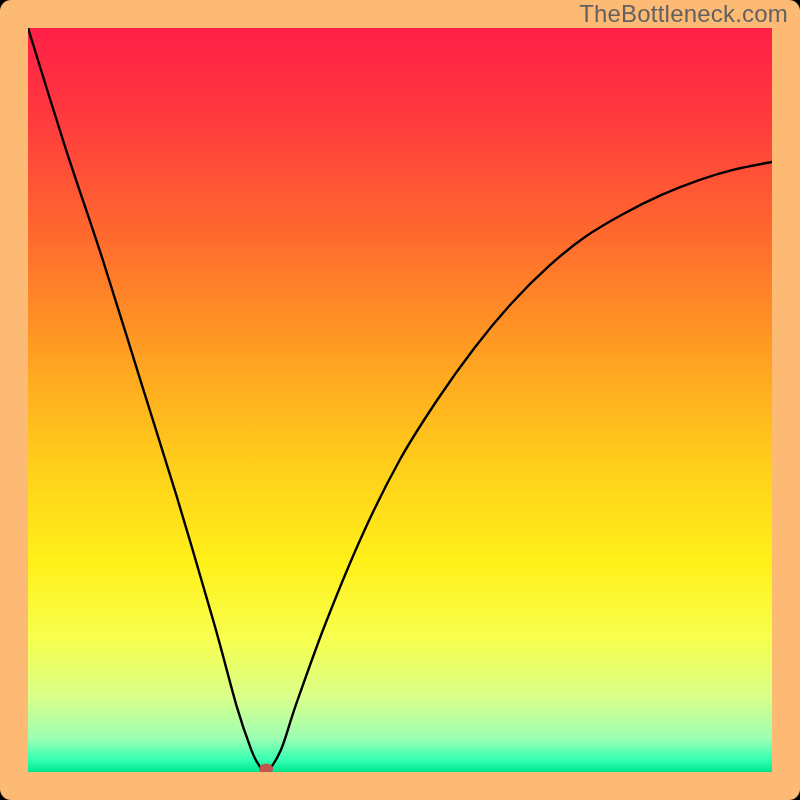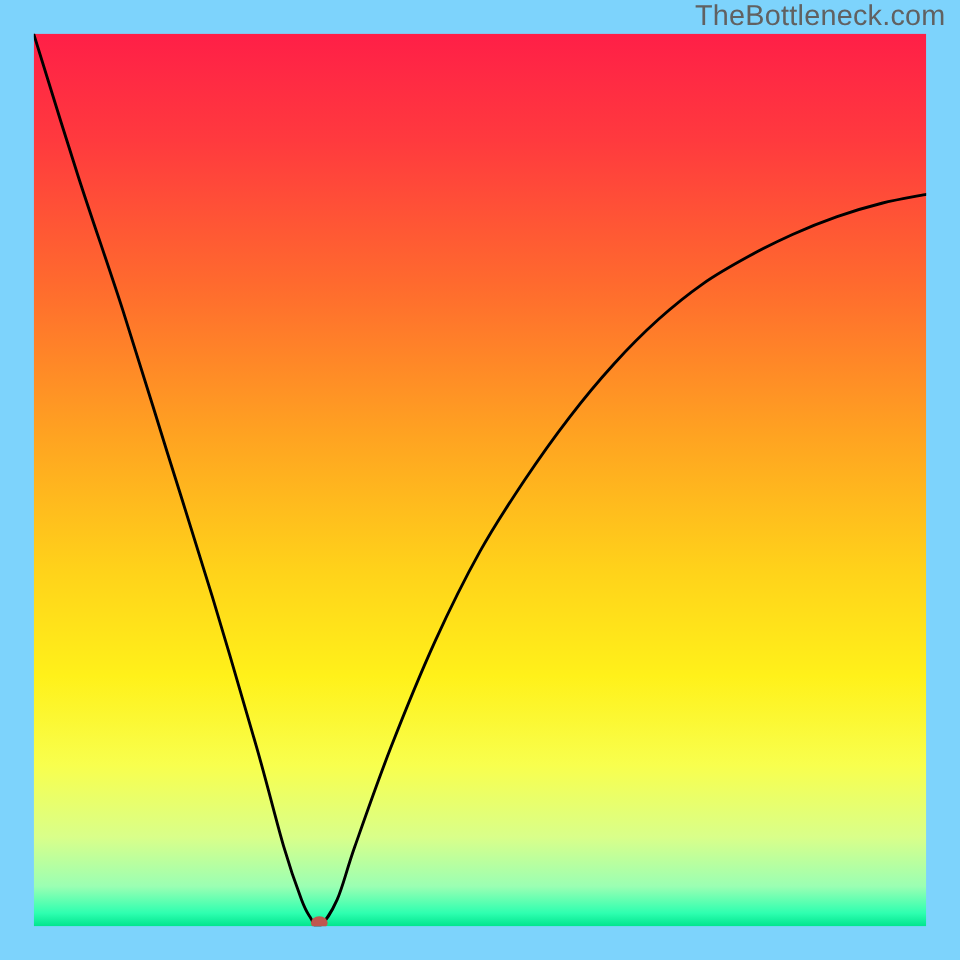--- a/index.html
+++ b/index.html
@@ -8,21 +8,22 @@
     width: 800px;
     height: 800px;
     background: #000;
     font-family: Arial, Helvetica, sans-serif;
     overflow: hidden;
   }
   .frame {
     position: relative;
     width: 800px;
     height: 800px;
-    background: #7dd3fc;
+    background: #fdba74;
+    border-radius: 11px;
   }
   .watermark {
     position: absolute;
     top: 0;
     right: 12px;
     color: #616161;
     font-size: 24px;
     font-weight: 500;
     letter-spacing: 0.2px;
     z-index: 5;

